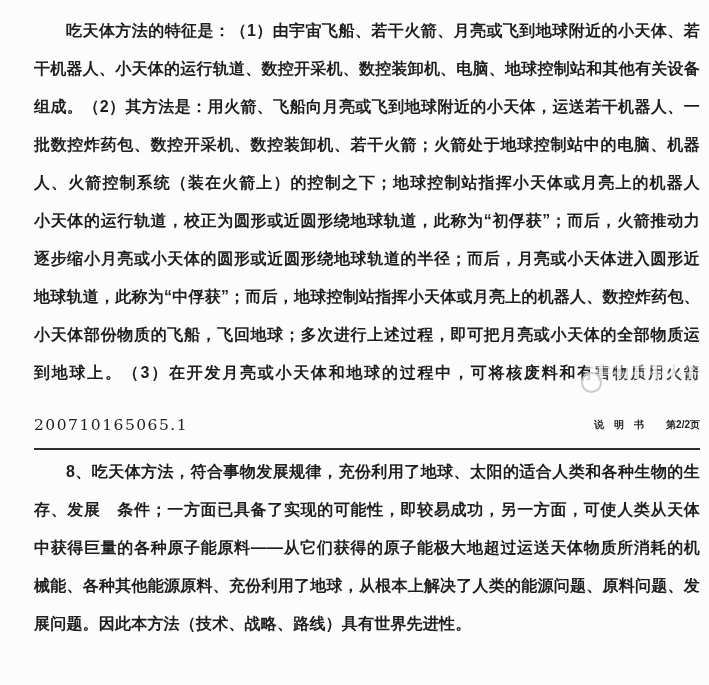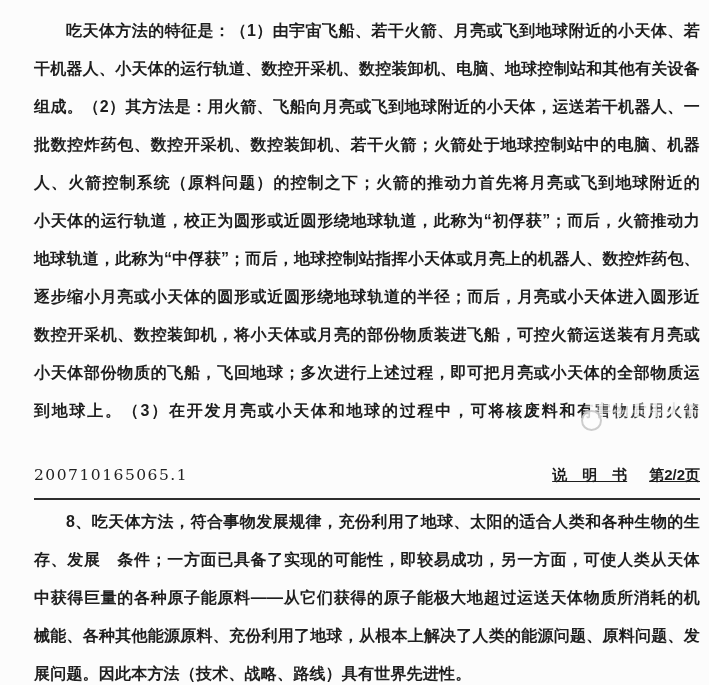--- a/index.html
+++ b/index.html
@@ -14,28 +14,28 @@
   }
   .block{width:666px;}
   .line{
     height:38px;line-height:38px;font-size:16px;
     text-align:justify;text-align-last:justify;
     letter-spacing:0.2px;
   }
   .line.indent{text-indent:32px;}
   .line.lastline{text-align-last:left;}
   .footer{
-    margin-top:34px;height:22px;width:666px;
+    margin-top:22px;height:22px;width:666px;
     display:flex;justify-content:space-between;align-items:center;
   }
   .app-number{
     font-family:"DejaVu Serif","Liberation Serif",serif;
     font-weight:normal;font-size:15.5px;letter-spacing:1.5px;color:#222;
   }
-  .ftr-right{font-size:15px;display:flex;align-items:flex-end;text-decoration:underline;}
+  .ftr-right{font-size:10px;display:flex;align-items:flex-end;}
   .page-no{margin-left:22px;}
   .rule{margin-top:12px;width:666px;border-top:2px solid #2f2f2f;}
   .block2{margin-top:3px;}
   
   .obscured{position:relative;color:#3c3c3c;}
   .wm{
     position:absolute;left:-10px;right:-8px;top:0;bottom:2px;
     background:
       repeating-linear-gradient(90deg,
         rgba(252,252,252,0) 0 5px,
@@ -55,25 +55,24 @@
 </head>
 <body>
 
 <div class="page">
 
   <div class="block">
     <div class="line indent">吃天体方法的特征是：（1）由宇宙飞船、若干火箭、月亮或飞到地球附近的小天体、若</div>
     <div class="line">干机器人、小天体的运行轨道、数控开采机、数控装卸机、电脑、地球控制站和其他有关设备</div>
     <div class="line">组成。（2）其方法是：用火箭、飞船向月亮或飞到地球附近的小天体，运送若干机器人、一</div>
     <div class="line">批数控炸药包、数控开采机、数控装卸机、若干火箭；火箭处于地球控制站中的电脑、机器</div>
-    <div class="line">人、火箭控制系统（原料问题）的控制之下；火箭的推动力首先将月亮或飞到地球附近的</div>
+    <div class="line">人、火箭控制系统（装在火箭上）的控制之下；地球控制站指挥小天体或月亮上的机器人</div>
     <div class="line">小天体的运行轨道，校正为圆形或近圆形绕地球轨道，此称为“初俘获”；而后，火箭推动力</div>
+    <div class="line">逐步缩小月亮或小天体的圆形或近圆形绕地球轨道的半径；而后，月亮或小天体进入圆形近</div>
     <div class="line">地球轨道，此称为“中俘获”；而后，地球控制站指挥小天体或月亮上的机器人、数控炸药包、</div>
-    <div class="line">逐步缩小月亮或小天体的圆形或近圆形绕地球轨道的半径；而后，月亮或小天体进入圆形近</div>
-    <div class="line">数控开采机、数控装卸机，将小天体或月亮的部份物质装进飞船，可控火箭运送装有月亮或</div>
     <div class="line">小天体部份物质的飞船，飞回地球；多次进行上述过程，即可把月亮或小天体的全部物质运</div>
     <div class="line">
       <span>到地球上。（3）在开发月亮或小天体和地球的过程中，可将核废料和有</span><span class="obscured"><span>害物质用火箭</span><span class="wm"></span></span>
     </div>
   </div>
 
   <div class="footer">
     <span class="app-number">200710165065.1</span>
     <span class="ftr-right">
       <span>说　明　书</span>

